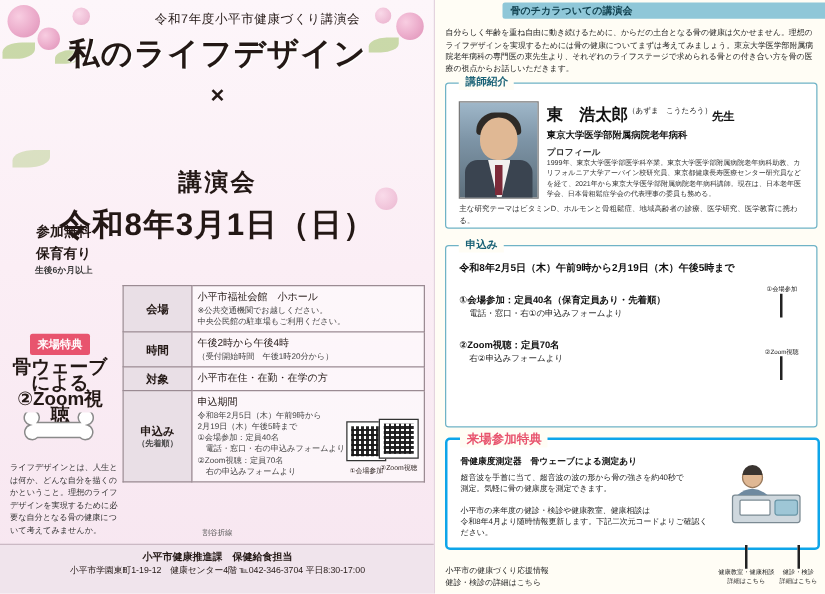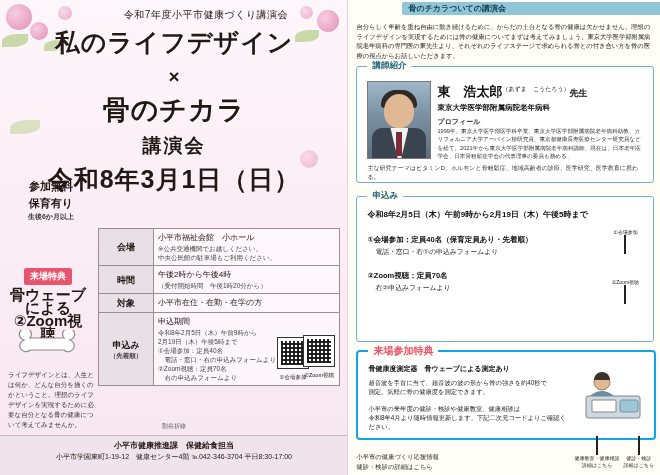--- a/index.html
+++ b/index.html
@@ -229,21 +229,20 @@
     <div class="leaf" style="left:44px;top:40px;width:22px;height:11px;"></div>
     <div class="flower" style="right:8px;top:10px;width:22px;height:22px;"></div>
     <div class="leaf" style="right:28px;top:30px;width:24px;height:12px;"></div>
     <div class="flower" style="right:34px;top:6px;width:13px;height:13px;opacity:.6;"></div>
     <div class="leaf" style="left:10px;top:120px;width:30px;height:14px;opacity:.5;"></div>
     <div class="flower" style="left:300px;top:150px;width:18px;height:18px;opacity:.5;"></div>
 
     <div class="hdr-title">令和7年度小平市健康づくり講演会</div>
     <div class="main-title">私のライフデザイン</div>
     <div class="cross">×</div>
-    <div class="main-title2">骨のチカラ</div>
     <div class="kouen">講演会</div>
     <div class="date-big">令和8年3月1日（日）</div>
 
     <div class="free-badge">
       <div>参加無料</div>
       <div>保育有り</div>
       <span class="sub">生後6か月以上</span>
     </div>
 
     <div class="benefit">

